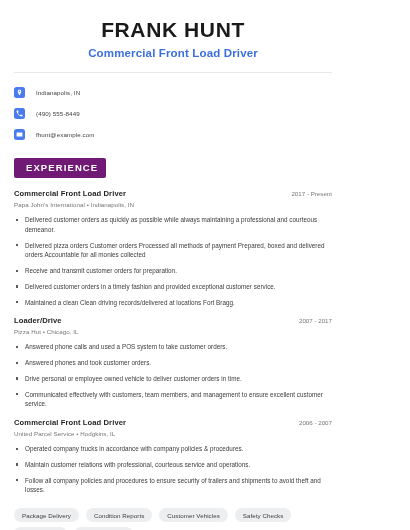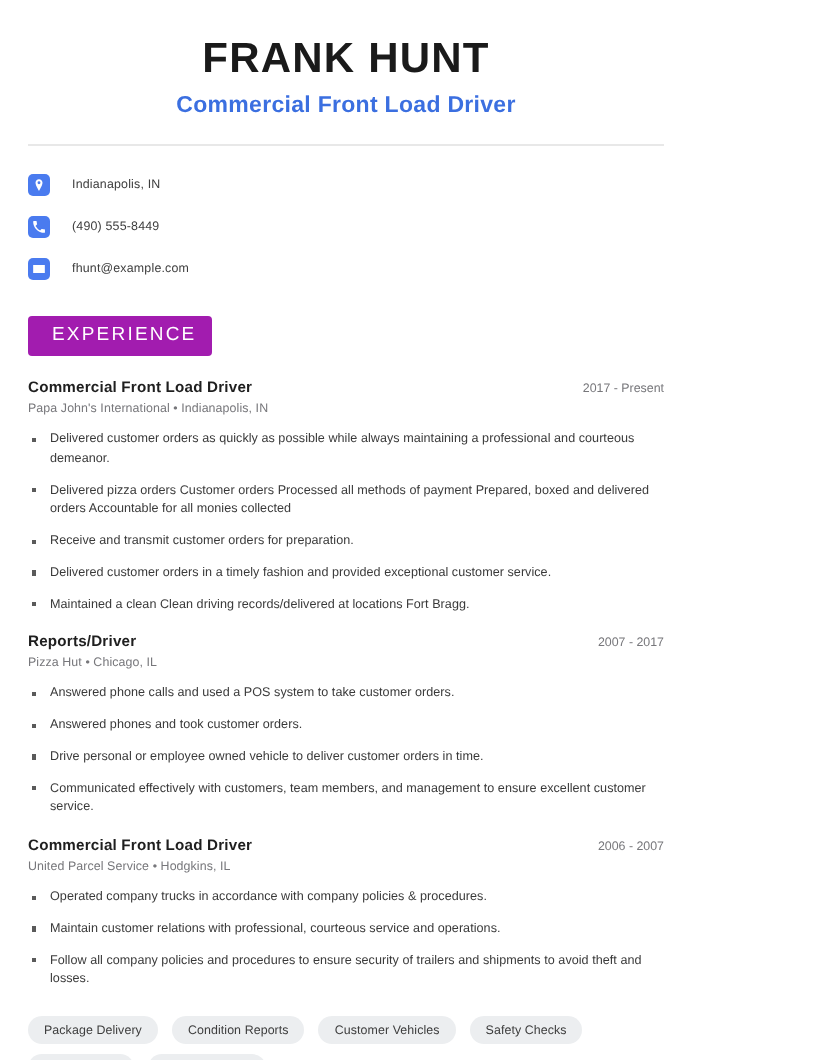--- a/index.html
+++ b/index.html
@@ -64,24 +64,24 @@
   .contact-text {
     font-size: 6.2px;
     color: #3d3d3d;
     letter-spacing: 0.1px;
   }
 
   
   .section { margin-top: 14px; }
   .section-badge {
     display: inline-block;
-    background: #a21caf;
+    background: #701a75;
     color: #ffffff;
     font-size: 9.5px;
-    font-weight: normal;
+    font-weight: bold;
     letter-spacing: 1.1px;
     padding: 4px 8px 5px 12px;
     border-radius: 2px;
   }
 
   
   .exp-list { margin-top: 11px; }
   .exp-item { margin-bottom: 9px; }
   .exp-head {
     display: flex;
@@ -201,21 +201,21 @@
           <div class="bullet">Delivered customer orders as quickly as possible while always maintaining a professional and courteous demeanor.</div>
           <div class="bullet">Delivered pizza orders Customer orders Processed all methods of payment Prepared, boxed and delivered orders Accountable for all monies collected</div>
           <div class="bullet">Receive and transmit customer orders for preparation.</div>
           <div class="bullet">Delivered customer orders in a timely fashion and provided exceptional customer service.</div>
           <div class="bullet">Maintained a clean Clean driving records/delivered at locations Fort Bragg.</div>
         </div>
       </div>
 
       <div class="exp-item">
         <div class="exp-head">
-          <span class="exp-role">Reports/Driver</span>
+          <span class="exp-role">Loader/Drive</span>
           <span class="exp-dates">2007 - 2017</span>
         </div>
         <div class="exp-company">Pizza Hut • Chicago, IL</div>
         <div class="bullets">
           <div class="bullet">Answered phone calls and used a POS system to take customer orders.</div>
           <div class="bullet">Answered phones and took customer orders.</div>
           <div class="bullet">Drive personal or employee owned vehicle to deliver customer orders in time.</div>
           <div class="bullet">Communicated effectively with customers, team members, and management to ensure excellent customer service.</div>
         </div>
       </div>

